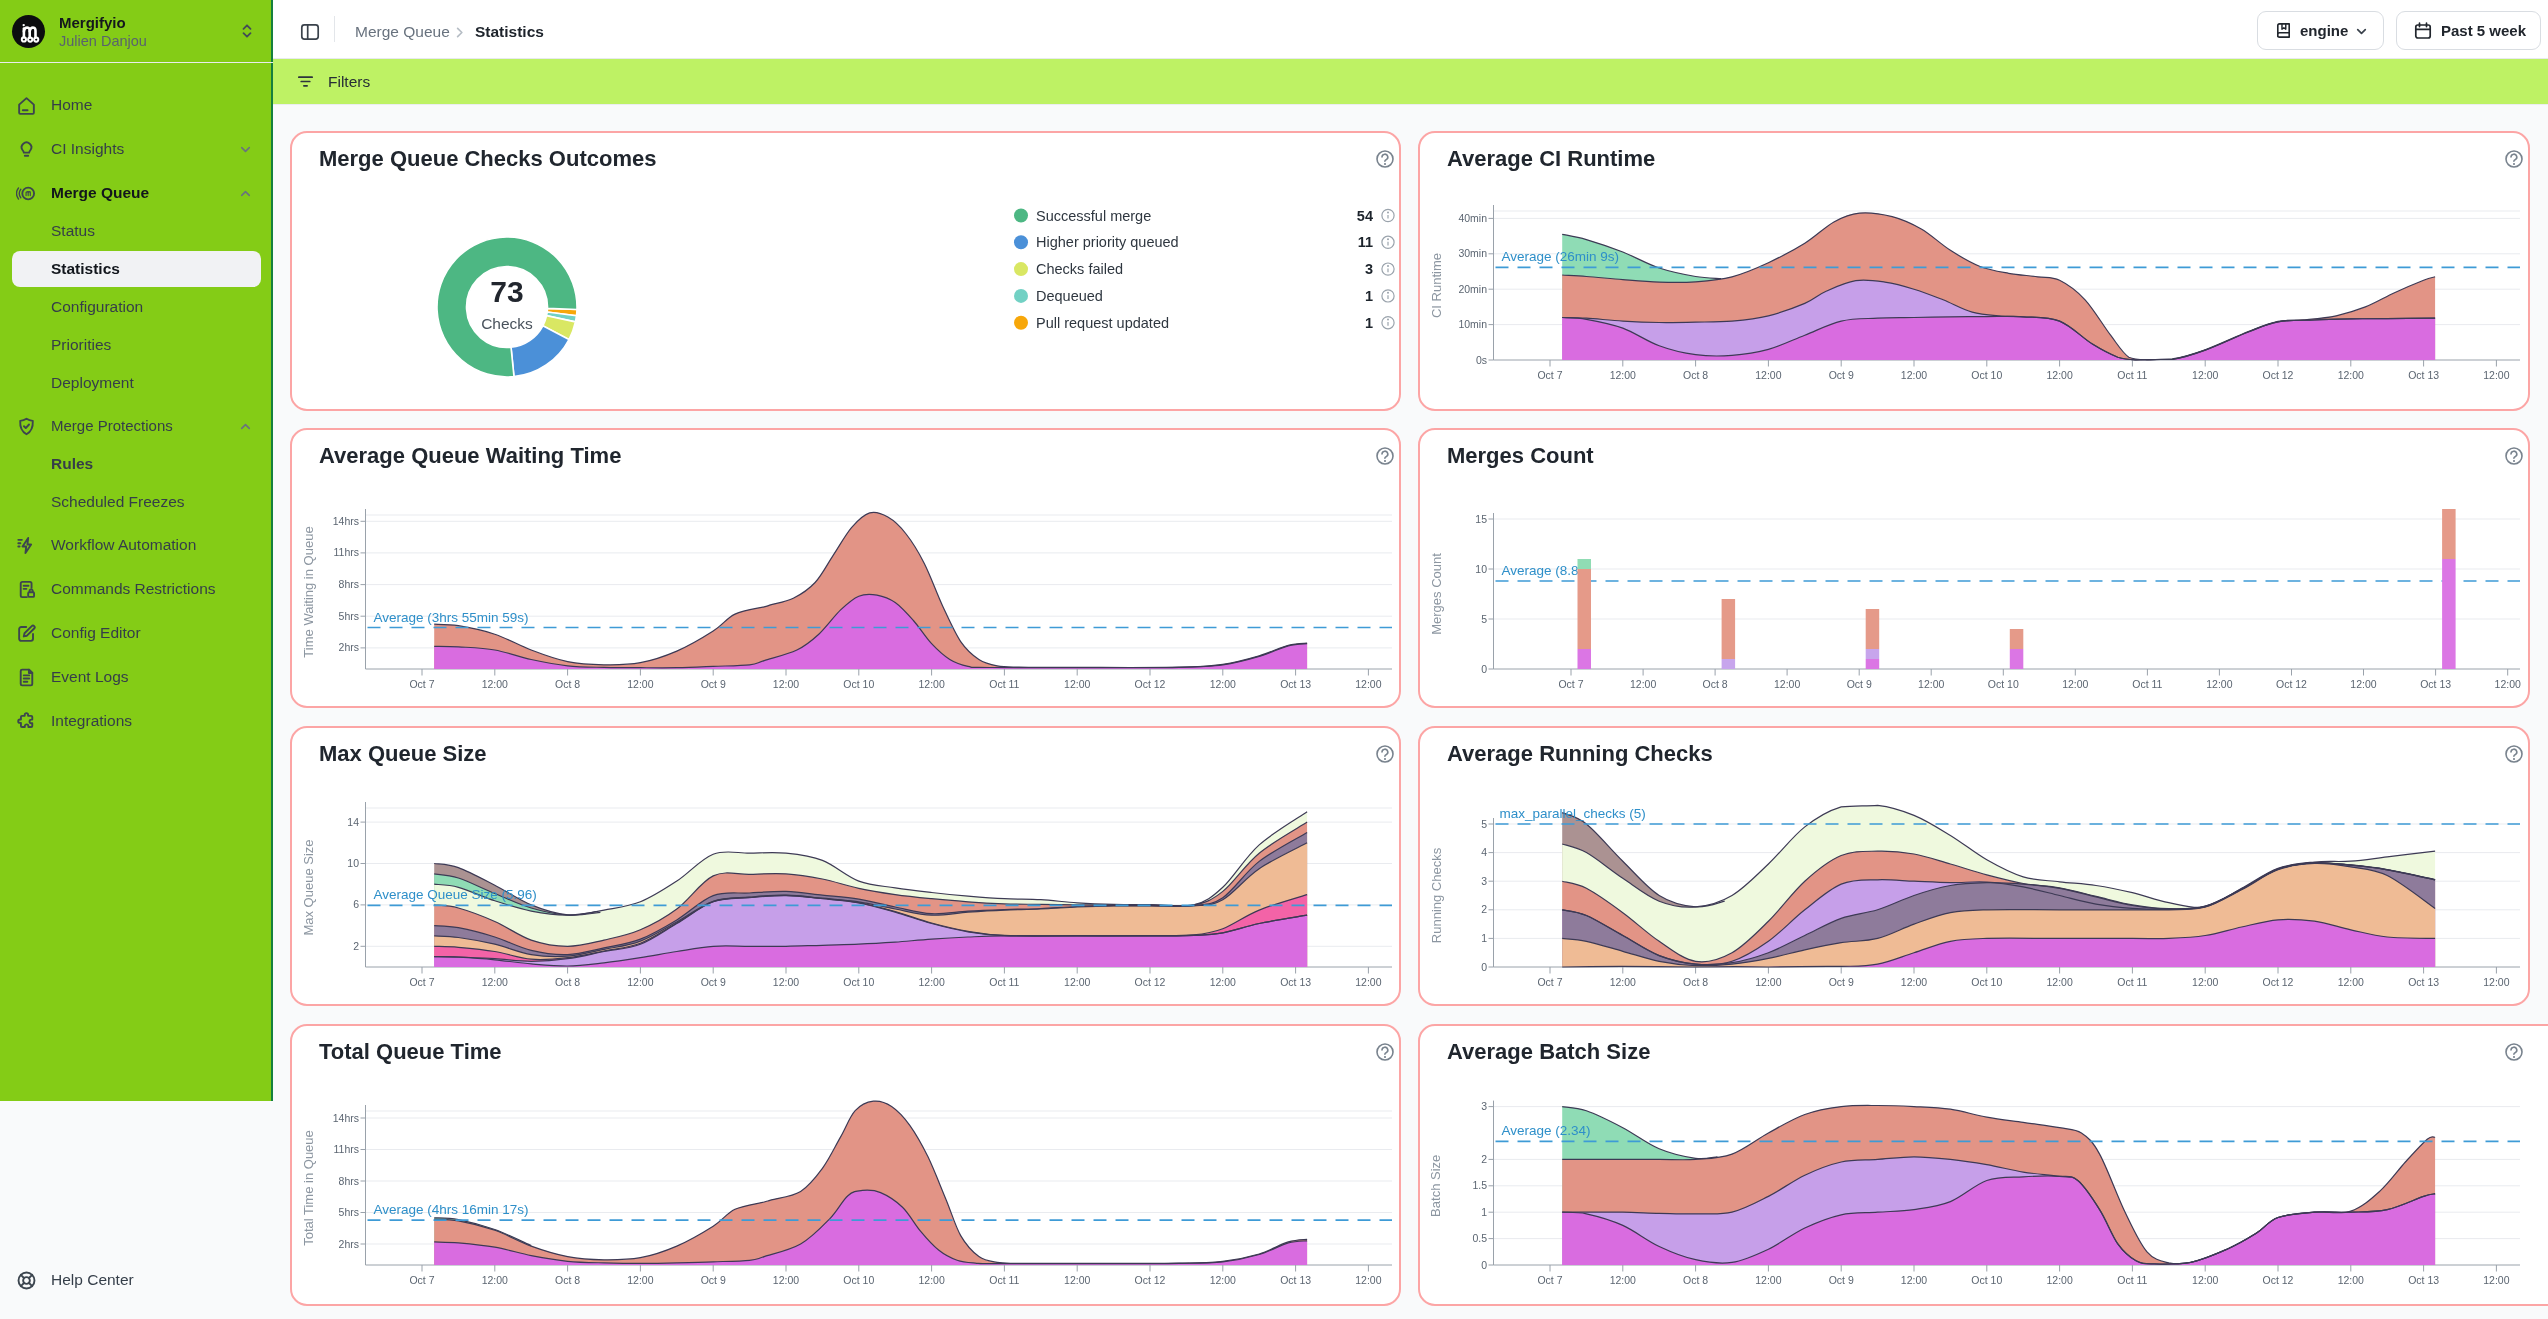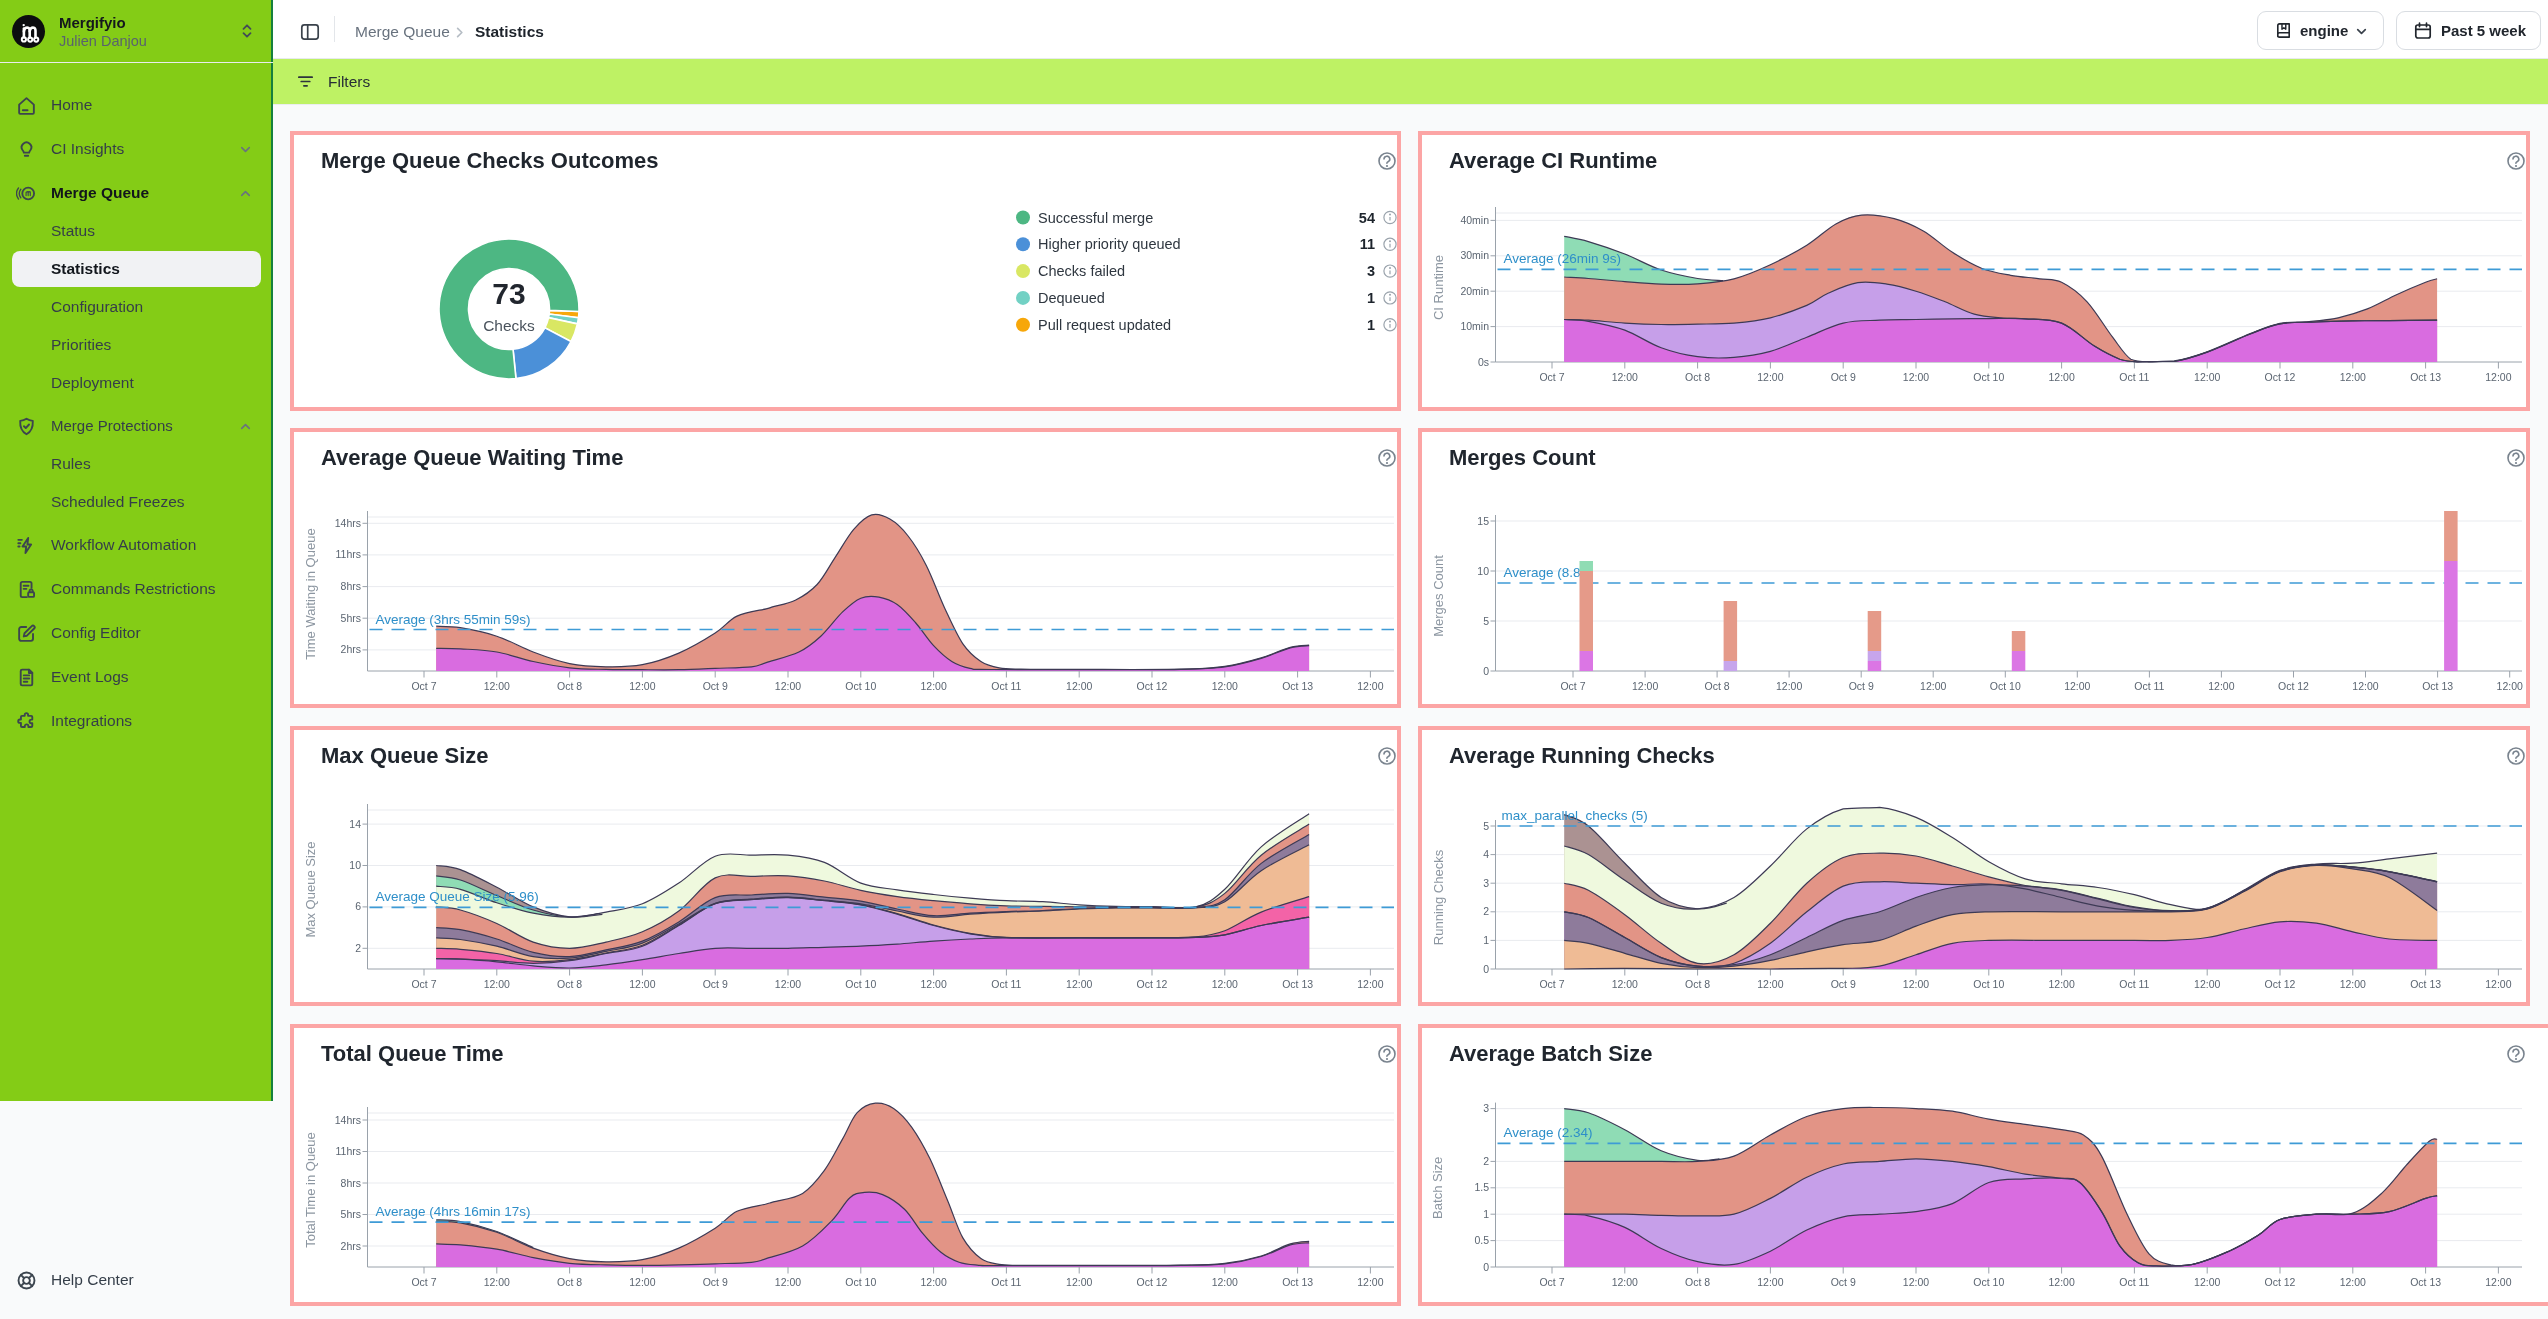--- a/index.html
+++ b/index.html
@@ -1,19 +1,19 @@
 <!DOCTYPE html>
 <html><head><meta charset="utf-8"><style>
 *{margin:0;padding:0;box-sizing:border-box}
 body{width:2548px;height:1319px;font-family:"Liberation Sans",sans-serif;background:#f9fafb;position:relative;overflow:hidden}
 #sidebar{position:absolute;left:0;top:0;width:273px;height:1101px;background:#84cc16;border-right:2px solid #15803d}
 #sbhead{position:absolute;left:0;top:0;width:273px;height:63px;border-bottom:1px solid #e9ecee}
 #topbar{position:absolute;left:273px;top:0;width:2275px;height:59px;background:#fff;border-bottom:1px solid #e7eaed}
 #filters{position:absolute;left:273px;top:59px;width:2275px;height:46px;background:#bef264;border-bottom:1px solid #ebedf0}
-.card{position:absolute;background:#fff;border:4px solid #fca5a5;border-radius:0;overflow:hidden}
+.card{position:absolute;background:#fff;border:2px solid #fca5a5;border-radius:17px;overflow:hidden}
 .btn{position:absolute;top:11px;height:39px;background:#fff;border:1px solid #d9dde2;border-radius:9px;font-size:15px;font-weight:600;color:#21262d}
 </style></head><body>
 <div id="sidebar">
 <div id="sbhead">
       <div style="position:absolute;left:12px;top:15px;width:33px;height:33px;border-radius:50%;background:#0c0d0f"></div>
       <svg style="position:absolute;left:12px;top:15px" width="33" height="33" viewBox="0 0 33 33" fill="none" stroke="#fff" stroke-width="2.6" stroke-linecap="round">
         <path d="M11.9 22.4V13.6"></path>
         <path d="M11.9 16.4q0.6-4.5 4.2-3.7c1.4.35 1.6 1.5 1.6 3v7"></path>
         <path d="M17.7 16.4q0.6-4.5 4.2-3.7c1.4.35 1.6 1.5 1.6 3v7"></path>
         <circle cx="11.7" cy="10.1" r="1.2" fill="#fff" stroke="none"></circle>
@@ -56,21 +56,21 @@
 <div style="position:absolute;left:51px;top:336px;font-size:15.5px;font-weight:400;color:#353e49">Priorities</div>
 <div style="position:absolute;left:51px;top:374px;font-size:15.5px;font-weight:400;color:#353e49">Deployment</div>
 <svg style="position:absolute;left:16px;top:416px" width="21" height="21" viewBox="0 0 20 20" fill="none" stroke="#3c454f" stroke-width="1.8" stroke-linecap="round" stroke-linejoin="round">
       <path d="M10 2.6s2.6 1.8 6 2c.3 6-1.6 10.4-6 12.8C5.6 15 3.7 10.6 4 4.6c3.4-.2 6-2 6-2Z"></path>
       <path d="m7.6 9.8 1.7 1.7 3.1-3.4"></path>
     </svg>
 <div style="position:absolute;left:51px;top:417px;font-size:15px;font-weight:500;color:#353e49">Merge Protections</div>
 <svg style="position:absolute;left:237px;top:418px" width="17" height="17" viewBox="0 0 18 17" fill="none" stroke="#69737e" stroke-width="1.7" stroke-linecap="round" stroke-linejoin="round">
       <path d="m5 10.5 4-4 4 4"></path>
     </svg>
-<div style="position:absolute;left:51px;top:455px;font-size:15.5px;font-weight:400;color:#353e49">Rules</div>
+<div style="position:absolute;left:51px;top:455px;font-size:15.5px;font-weight:700;color:#353e49">Rules</div>
 <div style="position:absolute;left:51px;top:493px;font-size:15.5px;font-weight:400;color:#353e49">Scheduled Freezes</div>
 <svg style="position:absolute;left:16px;top:535px" width="21" height="21" viewBox="0 0 20 20" fill="none" stroke="#3c454f" stroke-width="1.8" stroke-linecap="round" stroke-linejoin="round">
       <path d="M11.6 2.8 6.2 11h3.5L9 17.2 14.4 9h-3.5Z"></path>
       <path d="M2.2 4.6h3.4M2.2 7.8h2M2.2 11h1.2"></path>
     </svg>
 <div style="position:absolute;left:51px;top:536px;font-size:15.5px;font-weight:400;color:#353e49">Workflow Automation</div>
 <svg style="position:absolute;left:16px;top:579px" width="21" height="21" viewBox="0 0 20 20" fill="none" stroke="#3c454f" stroke-width="1.8" stroke-linecap="round" stroke-linejoin="round">
       <path d="M14.8 8.5V4.2a1.5 1.5 0 0 0-1.5-1.5H6a1.5 1.5 0 0 0-1.5 1.5v11.6A1.5 1.5 0 0 0 6 17.3h4.2"></path>
       <path d="M7.3 6.4h4.6M7.3 9.4h2.6"></path>
       <rect x="11.6" y="12.6" width="5.6" height="4.4" rx="0.9"></rect>

